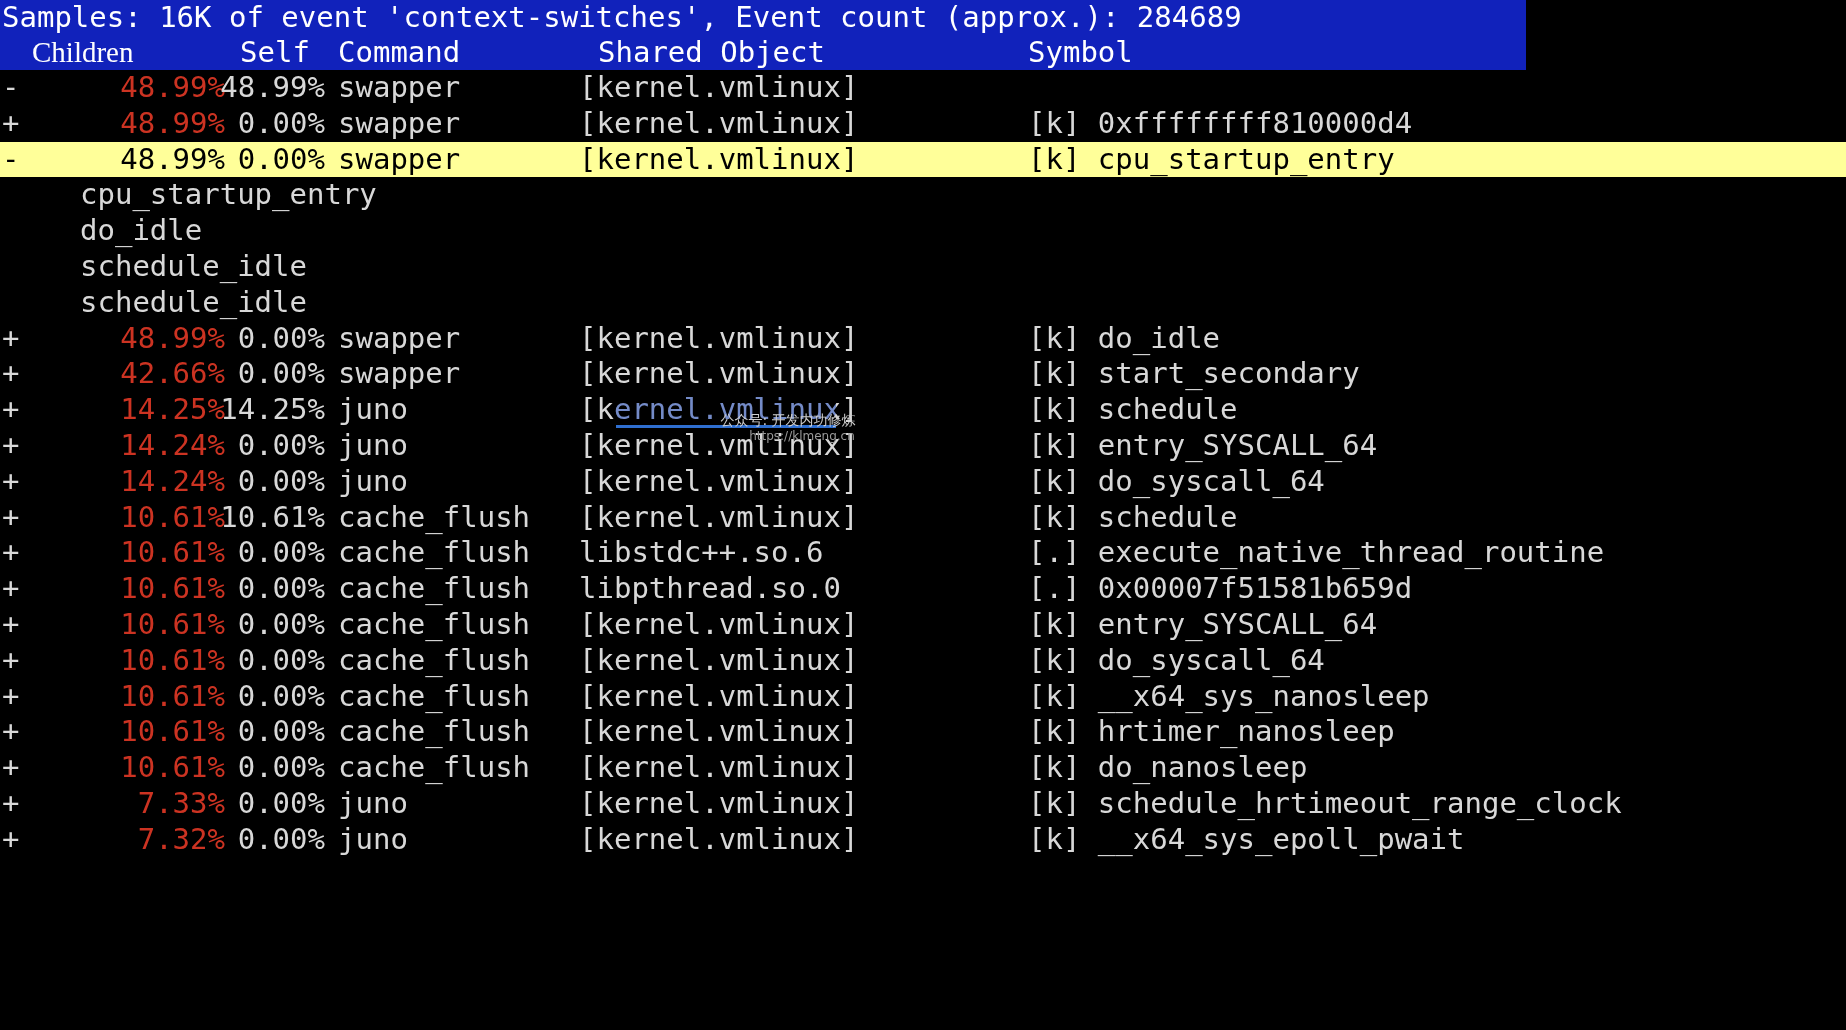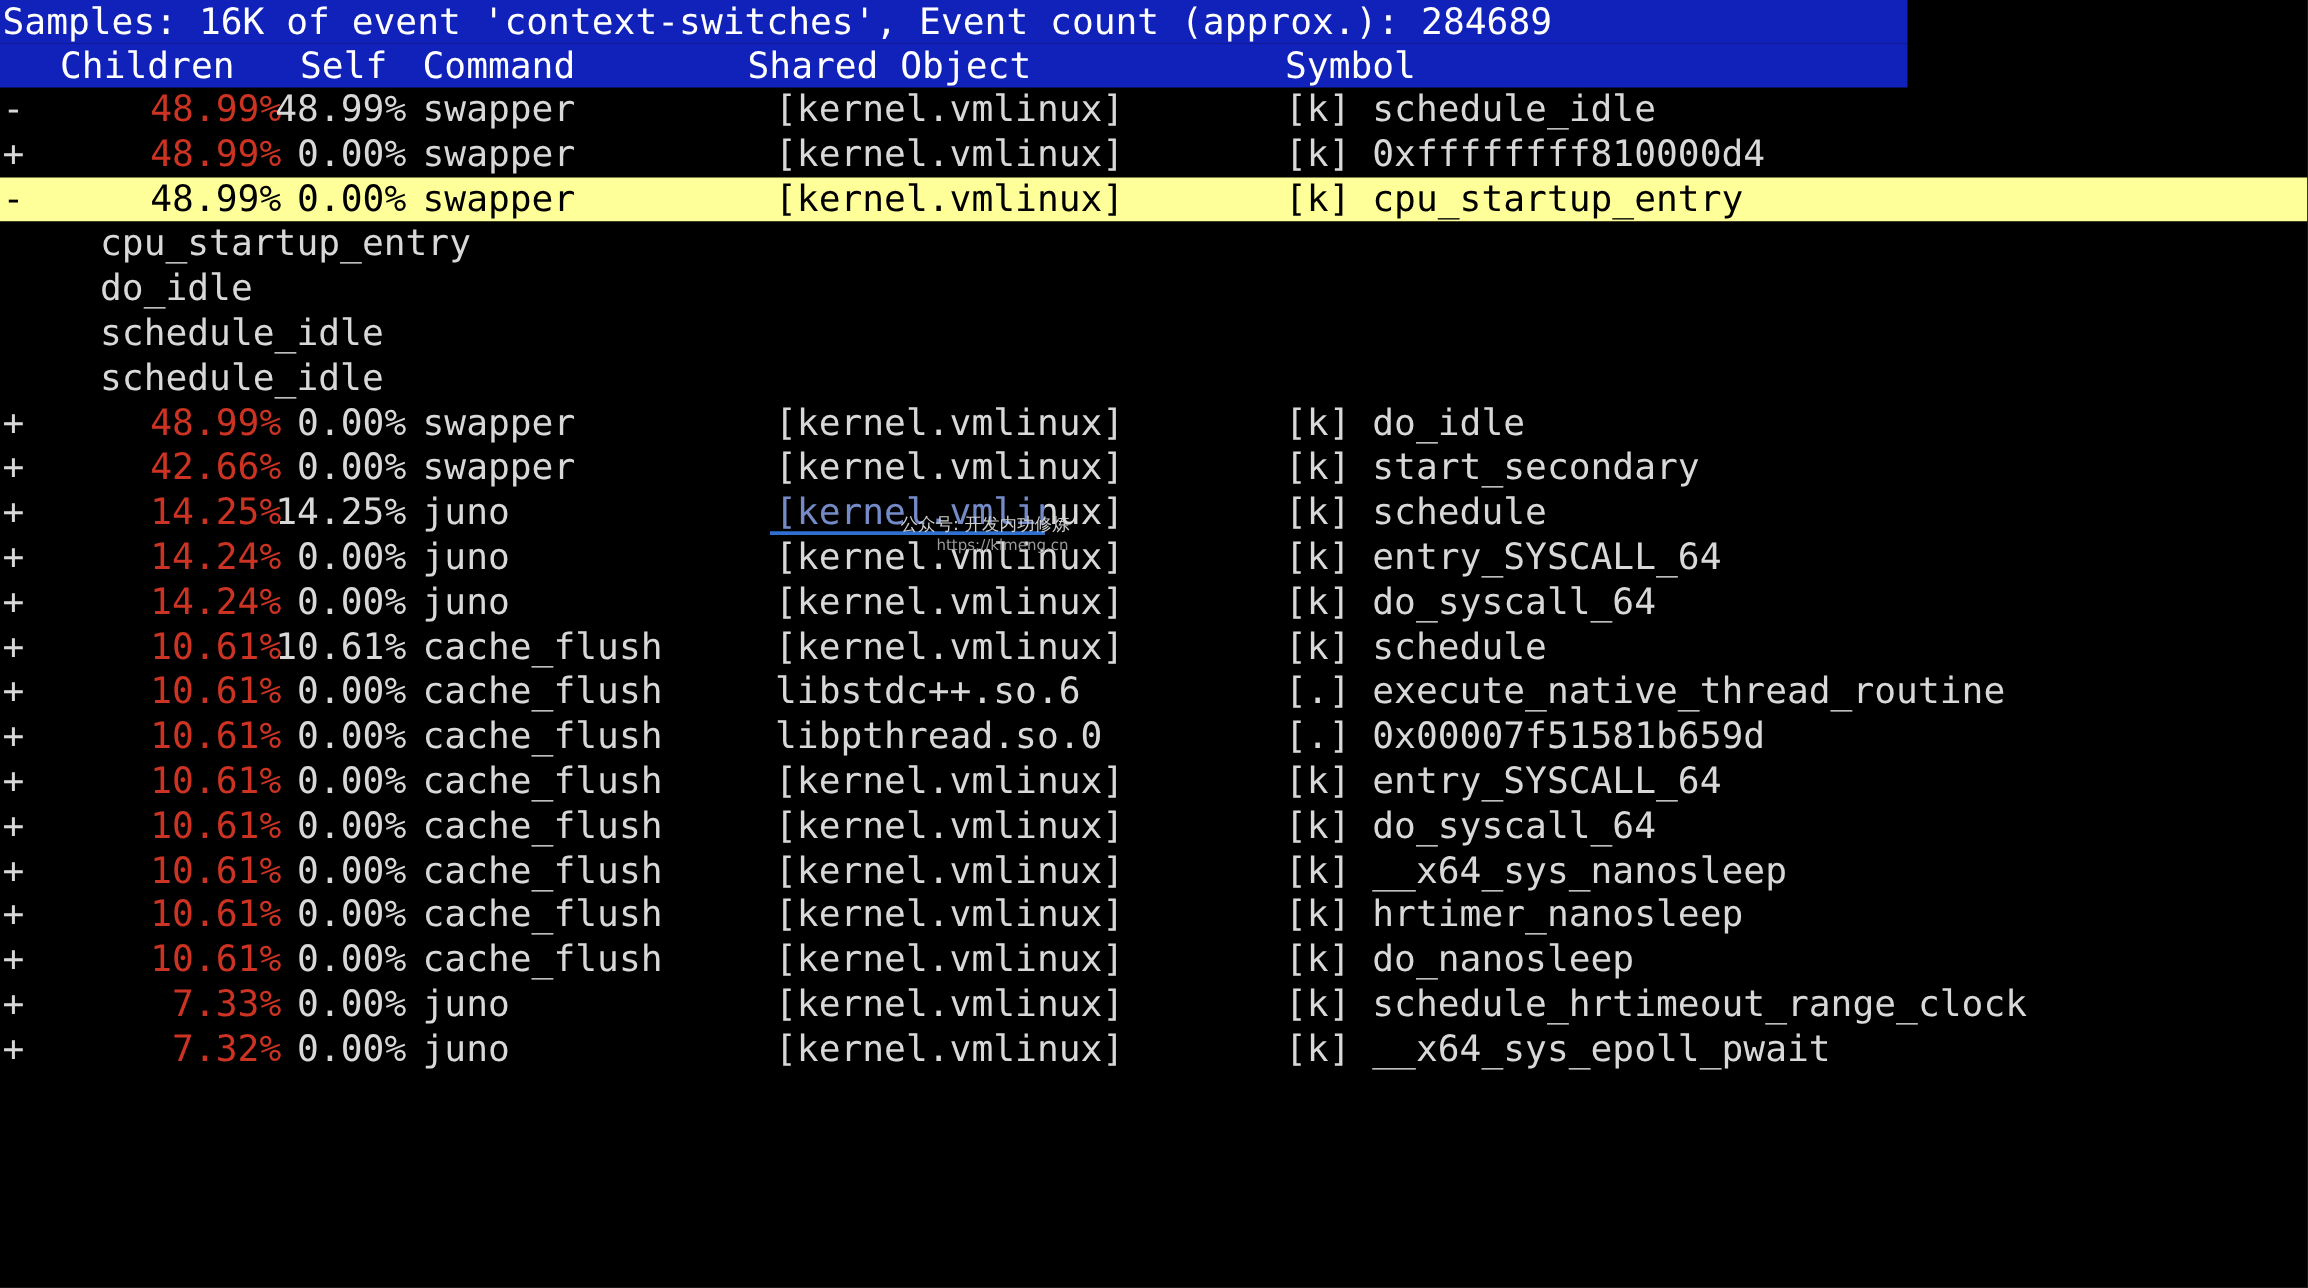--- a/index.html
+++ b/index.html
@@ -47,21 +47,21 @@
   }
   #title-text { left: 2px; top: 0; }
 
   .col-h {
     position: absolute;
     top: 0;
     white-space: pre;
     font-size: 29px;
     line-height: 35px;
   }
-  .c-children { left: 48px; }
+  .c-children { left: 32px; font-family: Liberation Serif, serif; }
   .c-self     { left: 240px; }
   .c-command  { left: 338px; }
   .c-shobj    { left: 598px; }
   .c-symbol   { left: 1028px; }
 
   
   #rows {
     position: absolute;
     left: 0;
     top: 70px;
@@ -84,21 +84,21 @@
     position: absolute;
     top: 0;
     white-space: pre;
     font-size: 29px;
     line-height: 35.8px;
   }
   .f-sign     { left: 2px; }
   .f-children { left: 55px; width: 170px; text-align: right; color: #cc3322; }
   .f-self     { left: 190px; width: 135px; text-align: right; color: #d8d8d8; }
   .f-command  { left: 338px; }
-  .f-shobj    { left: 620px; }
+  .f-shobj    { left: 579px; }
   .f-symbol   { left: 1028px; }
 
   .row.selected .f-children,
   .row.selected .f-self,
   .row.selected .f-command,
   .row.selected .f-shobj,
   .row.selected .f-symbol,
   .row.selected .f-sign { color: #000000; }
 
   
@@ -176,21 +176,21 @@
 
   <div class="header-band" id="colheader">
     <span class="col-h c-children">Children</span>
     <span class="col-h c-self">Self</span>
     <span class="col-h c-command">Command</span>
     <span class="col-h c-shobj">Shared Object</span>
     <span class="col-h c-symbol">Symbol</span>
   </div>
 
   <div id="rows">
-      <div class="row"><span class="cell f-sign">-</span><span class="cell f-children">48.99%</span><span class="cell f-self">48.99%</span><span class="cell f-command">swapper</span><span class="cell f-shobj">[kernel.vmlinux]</span><span class="cell f-symbol">[k] schedule_idle</span></div>
+      <div class="row"><span class="cell f-sign">-</span><span class="cell f-children">48.99%</span><span class="cell f-self">48.99%</span><span class="cell f-command">swapper</span><span class="cell f-shobj">[kernel.vmlinux]</span></div>
       <div class="row"><span class="cell f-sign">+</span><span class="cell f-children">48.99%</span><span class="cell f-self">0.00%</span><span class="cell f-command">swapper</span><span class="cell f-shobj">[kernel.vmlinux]</span><span class="cell f-symbol">[k] 0xffffffff810000d4</span></div>
       <div class="row selected"><span class="cell f-sign">-</span><span class="cell f-children">48.99%</span><span class="cell f-self">0.00%</span><span class="cell f-command">swapper</span><span class="cell f-shobj">[kernel.vmlinux]</span><span class="cell f-symbol">[k] cpu_startup_entry</span></div>
       <div class="row callchain"><span class="f-stack">cpu_startup_entry</span></div>
       <div class="row callchain"><span class="f-stack">do_idle</span></div>
       <div class="row callchain"><span class="f-stack">schedule_idle</span></div>
       <div class="row callchain"><span class="f-stack">schedule_idle</span></div>
       <div class="row"><span class="cell f-sign">+</span><span class="cell f-children">48.99%</span><span class="cell f-self">0.00%</span><span class="cell f-command">swapper</span><span class="cell f-shobj">[kernel.vmlinux]</span><span class="cell f-symbol">[k] do_idle</span></div>
       <div class="row"><span class="cell f-sign">+</span><span class="cell f-children">42.66%</span><span class="cell f-self">0.00%</span><span class="cell f-command">swapper</span><span class="cell f-shobj">[kernel.vmlinux]</span><span class="cell f-symbol">[k] start_secondary</span></div>
       <div class="row"><span class="cell f-sign">+</span><span class="cell f-children">14.25%</span><span class="cell f-self">14.25%</span><span class="cell f-command">juno</span><span class="cell f-shobj">[kernel.vmlinux]</span><span class="cell f-symbol">[k] schedule</span></div>
       <div class="row"><span class="cell f-sign">+</span><span class="cell f-children">14.24%</span><span class="cell f-self">0.00%</span><span class="cell f-command">juno</span><span class="cell f-shobj">[kernel.vmlinux]</span><span class="cell f-symbol">[k] entry_SYSCALL_64</span></div>

